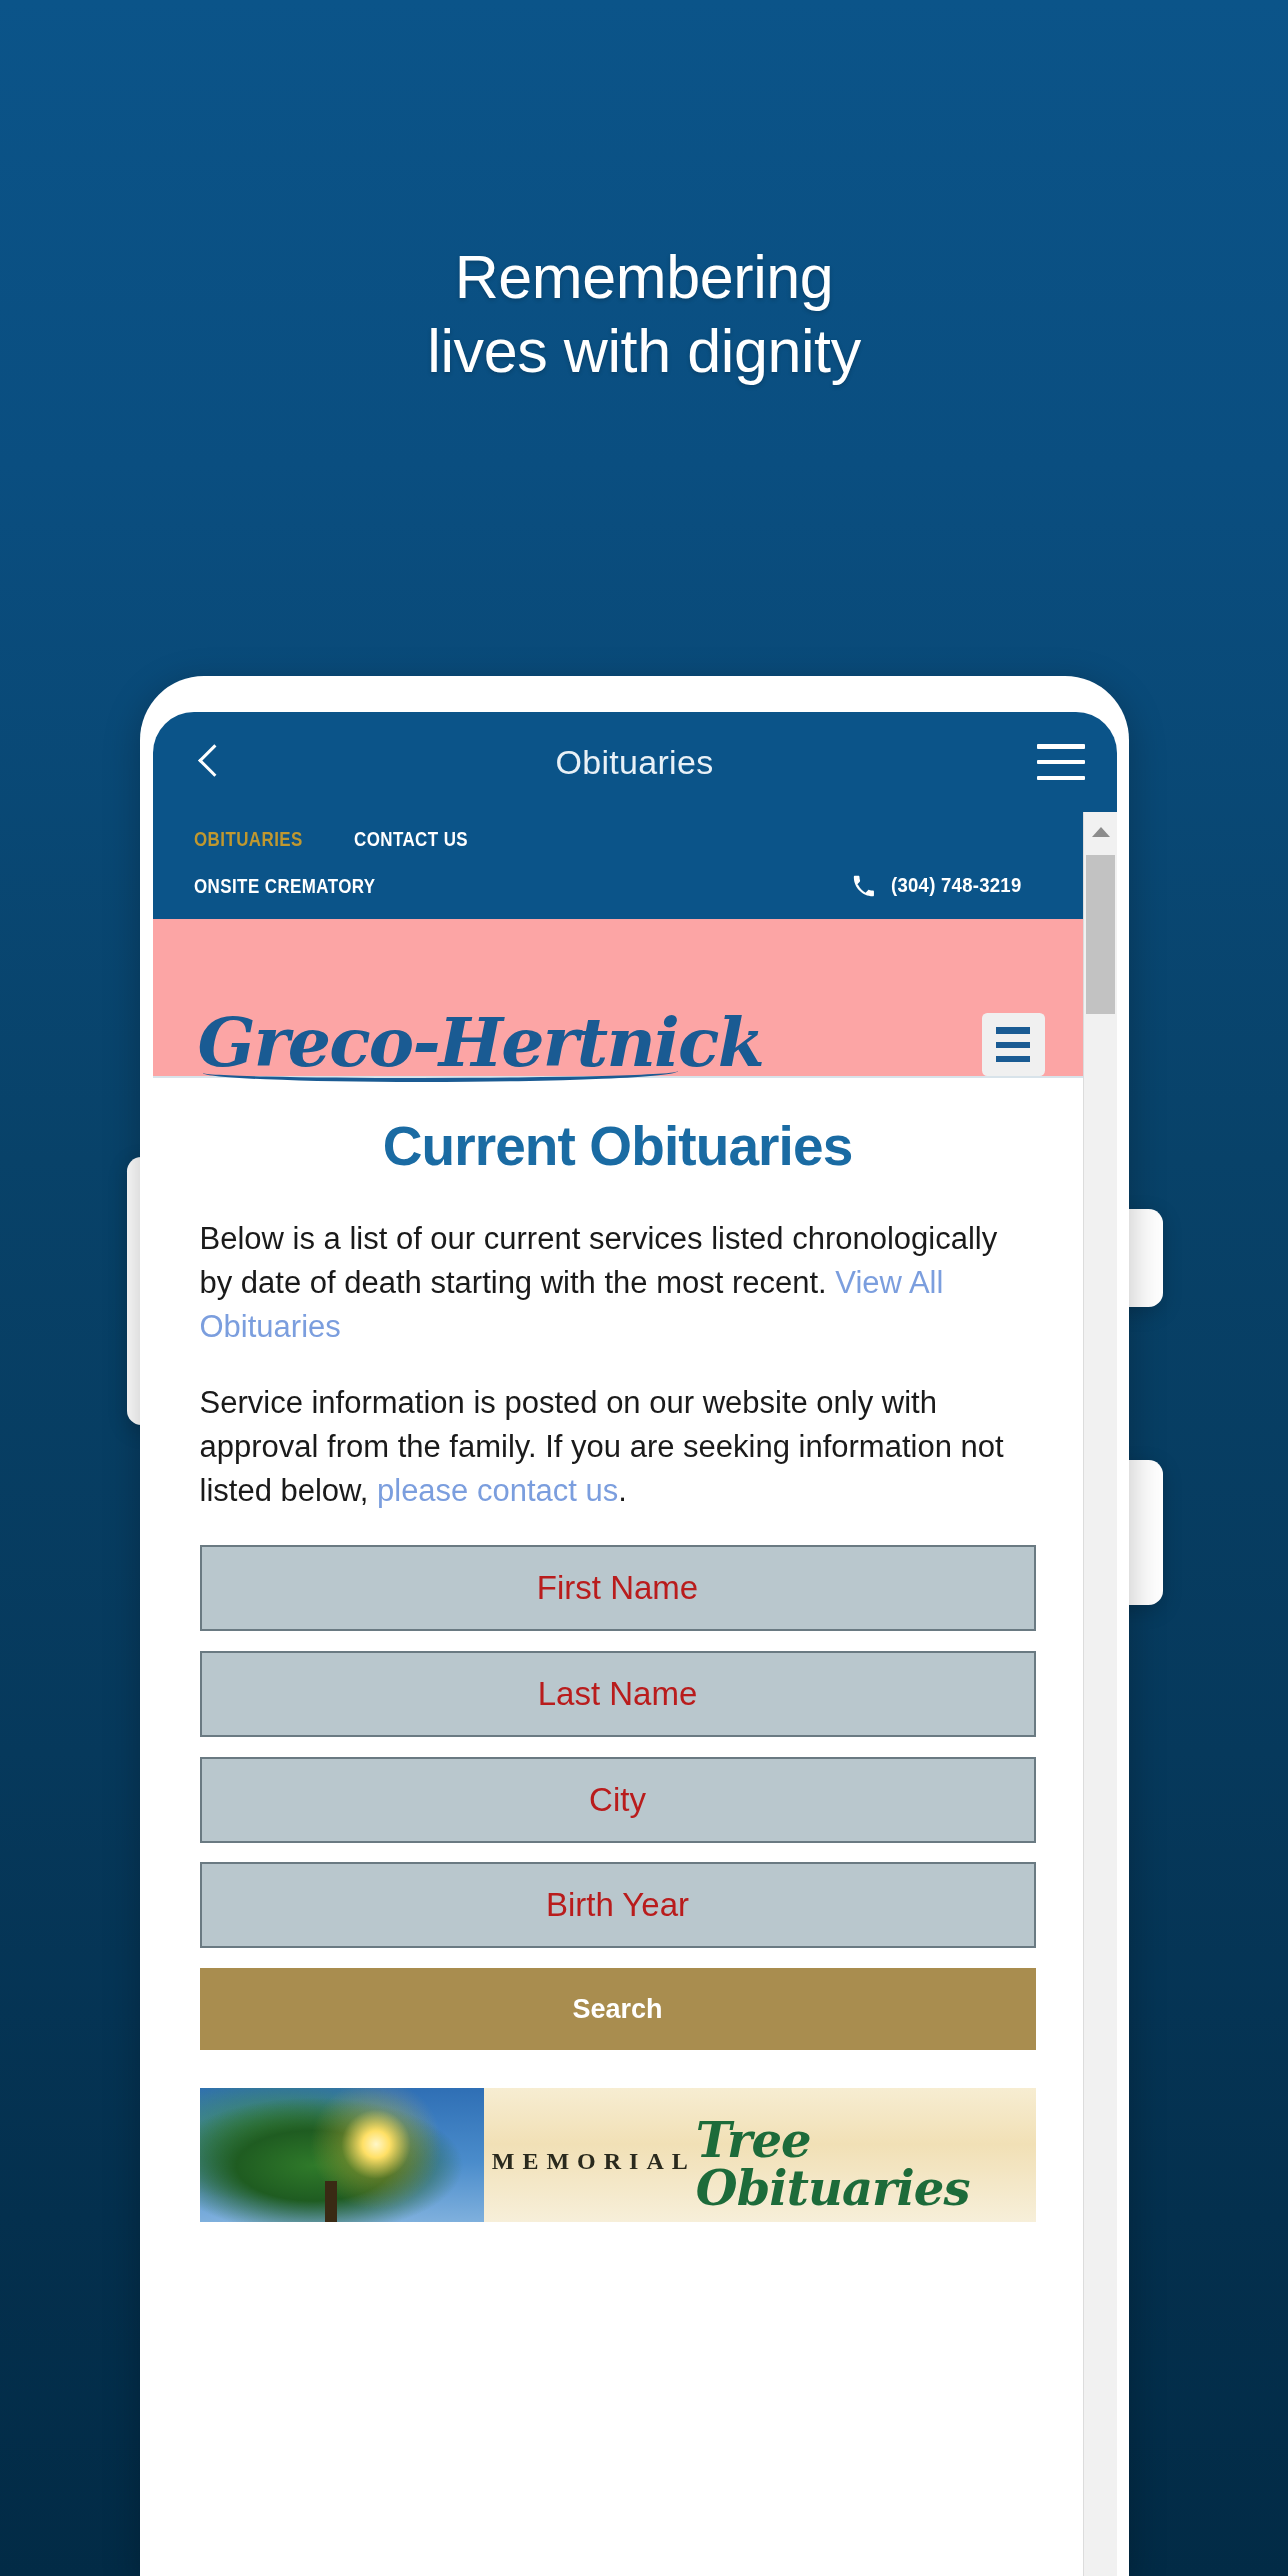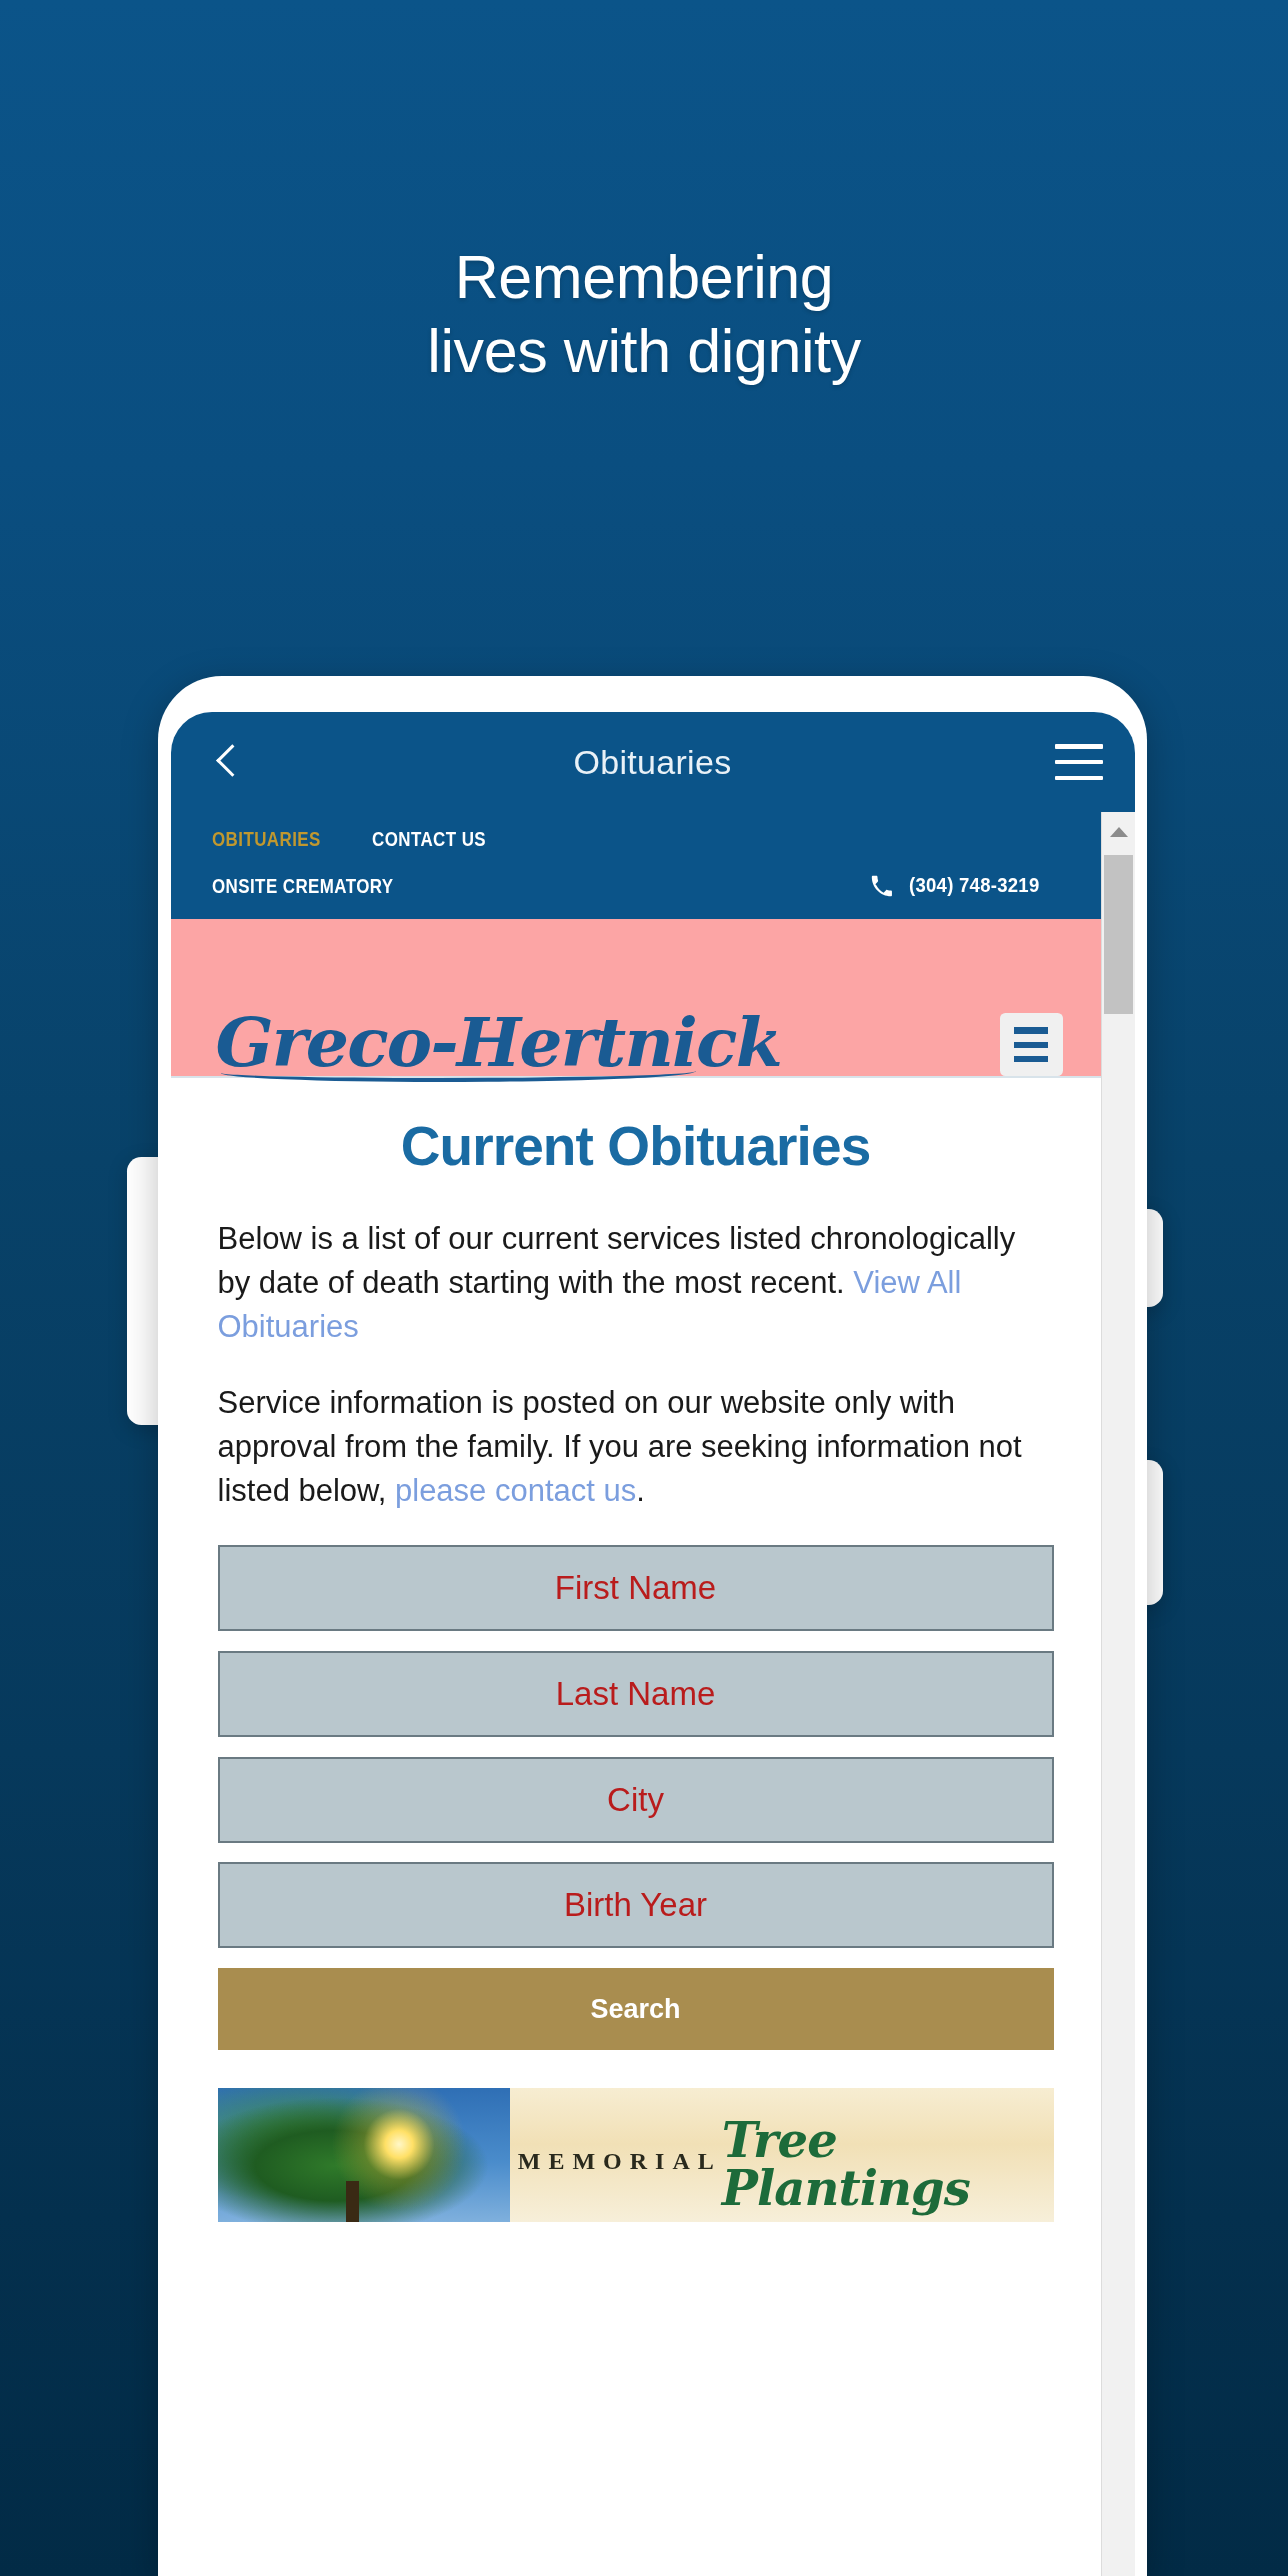--- a/index.html
+++ b/index.html
@@ -26,21 +26,21 @@
   .peek-card {
     position:absolute; background:#ffffff;
     box-shadow:0 5.4px 19.7px rgba(0,0,0,.18);
   }
   #peek-left  { left:127px;  top:1157px; width:143px; height:268px; border-radius:14.3px; }
   #peek-right-1 { left:1038px; top:1209px; width:125px; height:98px; border-radius:14.3px; }
   #peek-right-2 { left:1038px; top:1460px; width:125px; height:145px; border-radius:14.3px; }
 
   
   #phone-frame {
-    position:absolute; left:158px; top:676px;
+    position:absolute; left:140px; top:676px;
     width:989px; height:1900px;
     background:#ffffff;
     border-radius:64px 64px 0 0;
     box-shadow:0 9px 36px rgba(0,0,0,.25);
     overflow:hidden;
   }
   #phone-screen {
     position:absolute; left:12.5px; top:36px;
     width:964px; height:1864px;
     background:#ffffff;
@@ -263,21 +263,21 @@
             <div class="form-field">Last Name</div>
             <div class="form-field">City</div>
             <div class="form-field">Birth Year</div>
             <div id="search-button">Search</div>
           </div>
 
           <div id="memorial-banner">
             <div id="banner-photo"></div>
             <div id="banner-text">
               <div id="banner-memorial">MEMORIAL</div>
-              <div id="banner-tree">Tree Plantings</div>
+              <div id="banner-tree">Tree Obituaries</div>
             </div>
           </div>
         </div>
       </div>
 
       <div id="web-scrollbar">
         <div id="scroll-up-arrow"></div>
         <div id="scroll-thumb"></div>
       </div>
     </div>

